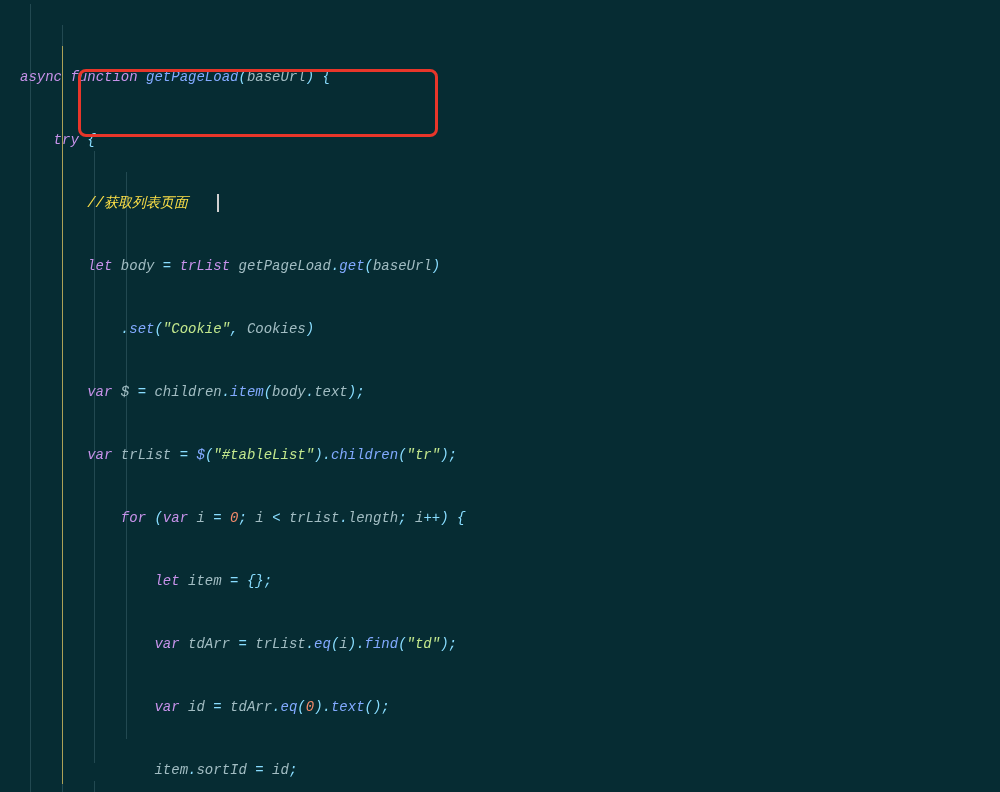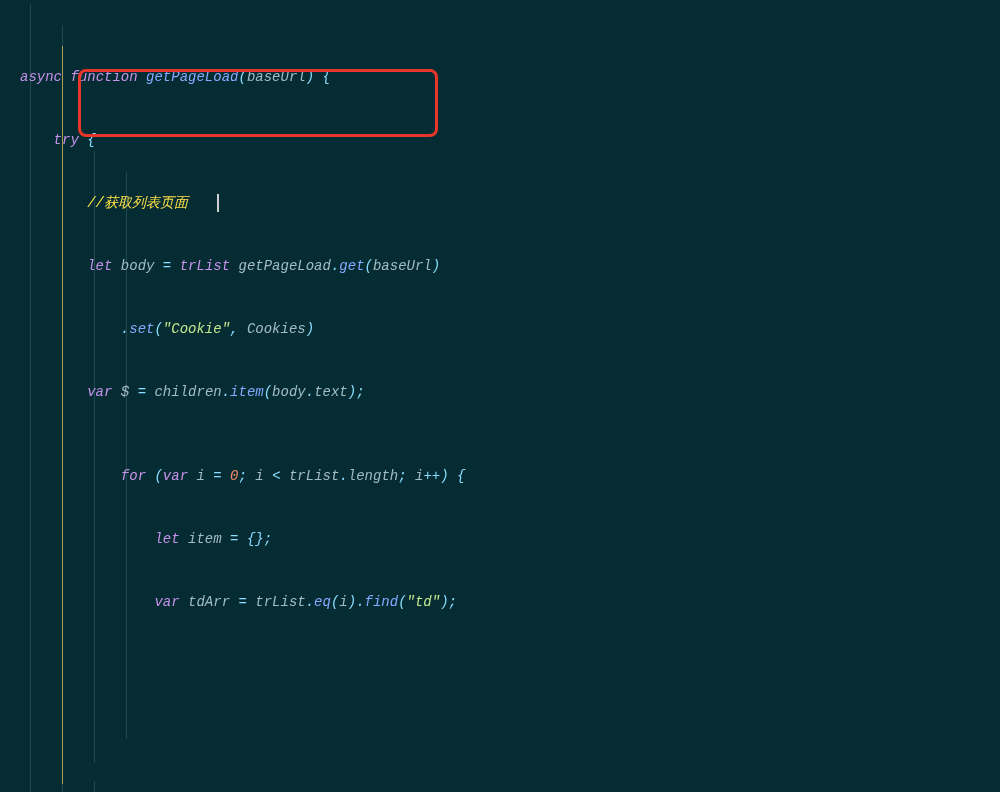--- a/index.html
+++ b/index.html
@@ -74,28 +74,31 @@
 <div class="line">    <span class="c-kw">try</span> <span class="c-op">{</span></div>
 
 <div class="line">        <span class="c-comment">//获取列表页面</span><span class="cursor" style="left:197px;"></span></div>
 
 <div class="line">        <span class="c-kw">let</span> <span class="c-ident">body</span> <span class="c-op">=</span> <span class="c-kw">trList</span> <span class="c-ident">getPageLoad</span><span class="c-op">.</span><span class="c-fn">get</span><span class="c-op">(</span><span class="c-ident">baseUrl</span><span class="c-op">)</span></div>
 
 <div class="line">            <span class="c-op">.</span><span class="c-fn">set</span><span class="c-op">(</span><span class="c-str">"Cookie"</span><span class="c-op">,</span> <span class="c-ident">Cookies</span><span class="c-op">)</span></div>
 
 <div class="line">        <span class="c-kw">var</span> <span class="c-ident">$</span> <span class="c-op">=</span> <span class="c-ident">children</span><span class="c-op">.</span><span class="c-fn">item</span><span class="c-op">(</span><span class="c-ident">body</span><span class="c-op">.</span><span class="c-ident">text</span><span class="c-op">);</span></div>
 
+<div class="line">        <span class="c-kw">var</span> <span class="c-ident">trList</span> <span class="c-op">=</span> <span class="c-fn">$</span><span class="c-op">(</span><span class="c-str">"#tableList"</span><span class="c-op">).</span><span class="c-fn">children</span><span class="c-op">(</span><span class="c-str">"tr"</span><span class="c-op">);</span></div>
 
 <div class="line">            <span class="c-kw">for</span> <span class="c-op">(</span><span class="c-kw">var</span> <span class="c-ident">i</span> <span class="c-op">=</span> <span class="c-num">0</span><span class="c-op">;</span> <span class="c-ident">i</span> <span class="c-op">&lt;</span> <span class="c-ident">trList</span><span class="c-op">.</span><span class="c-ident">length</span><span class="c-op">;</span> <span class="c-ident">i</span><span class="c-op">++)</span> <span class="c-op">{</span></div>
 
 <div class="line">                <span class="c-kw">let</span> <span class="c-ident">item</span> <span class="c-op">=</span> <span class="c-op">{};</span></div>
 
 <div class="line">                <span class="c-kw">var</span> <span class="c-ident">tdArr</span> <span class="c-op">=</span> <span class="c-ident">trList</span><span class="c-op">.</span><span class="c-fn">eq</span><span class="c-op">(</span><span class="c-ident">i</span><span class="c-op">).</span><span class="c-fn">find</span><span class="c-op">(</span><span class="c-str">"td"</span><span class="c-op">);</span></div>
 
+<div class="line">                <span class="c-kw">var</span> <span class="c-ident">id</span> <span class="c-op">=</span> <span class="c-ident">tdArr</span><span class="c-op">.</span><span class="c-fn">eq</span><span class="c-op">(</span><span class="c-num">0</span><span class="c-op">).</span><span class="c-fn">text</span><span class="c-op">();</span></div>
 
+<div class="line">                <span class="c-ident">item</span><span class="c-op">.</span><span class="c-ident">sortId</span> <span class="c-op">=</span> <span class="c-ident">id</span><span class="c-op">;</span></div>
 
 
 
 
 
 
 
 
 
 

